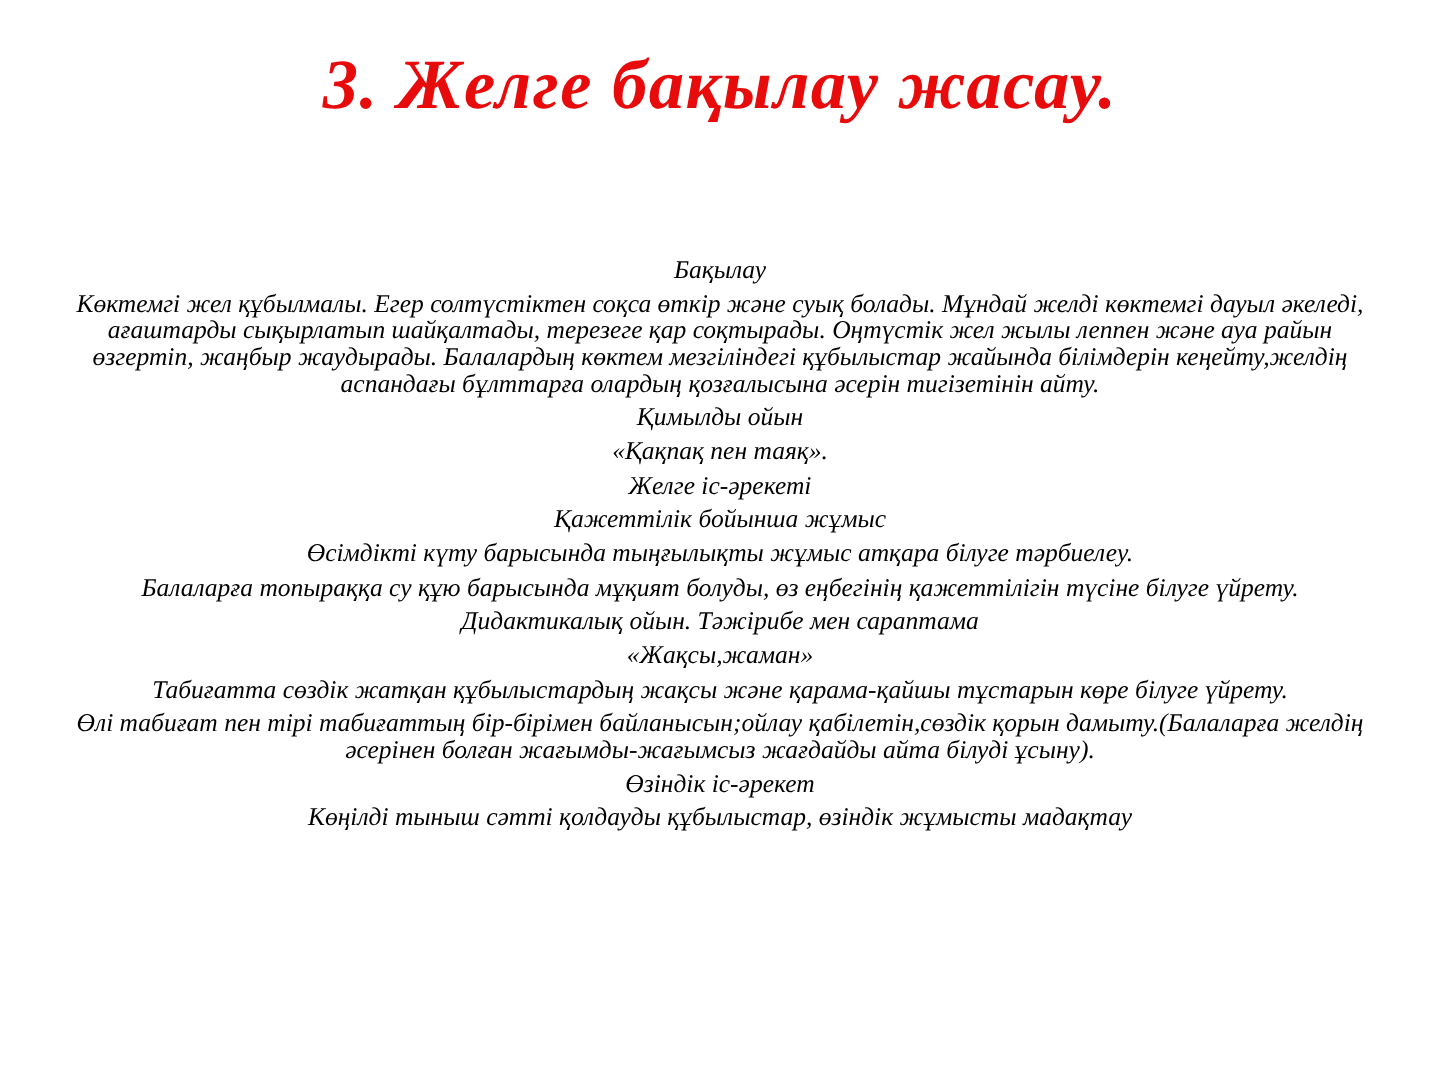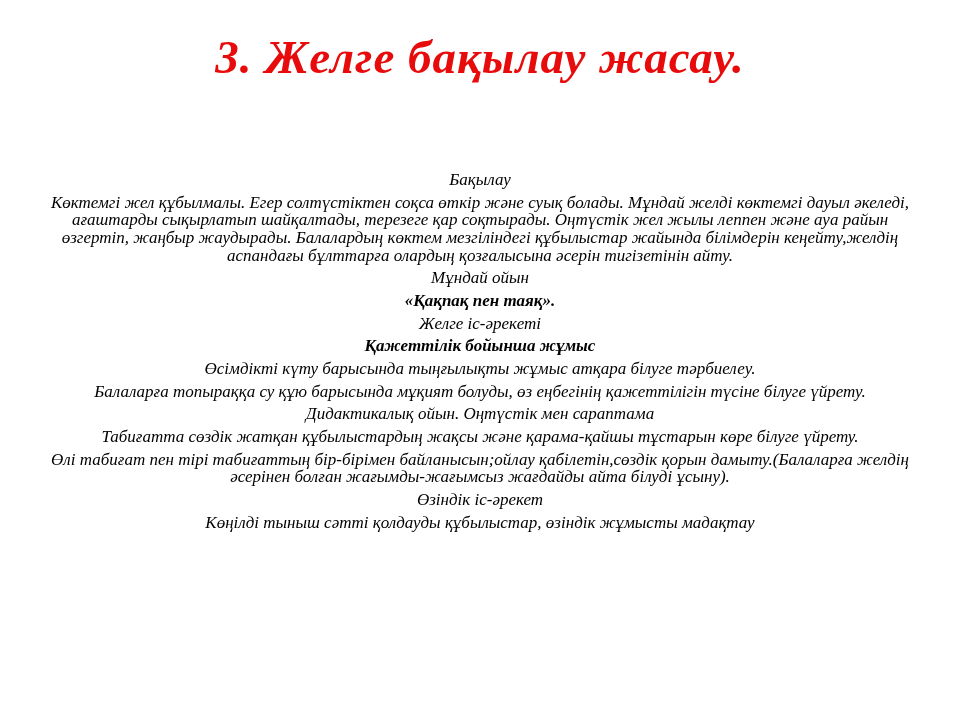--- a/index.html
+++ b/index.html
@@ -40,39 +40,40 @@
     font-style: italic;
     font-size: 17px;
     line-height: 1.04;
     color: #000000;
   }
   .slide-body p {
     margin: 1px 0 5px 0;
     padding: 0;
   }
   .slide-body p.bold {
-    font-weight: bold;
+    font-weight: normal;
   }
 </style>
 </head>
 <body>
 
 <div class="slide">
 
   <h1 class="slide-title">3. Желге бақылау жасау.</h1>
 
   <div class="slide-body">
     <p>Бақылау</p>
     <p>Көктемгі жел құбылмалы. Егер солтүстіктен соқса өткір және суық болады. Мұндай желді көктемгі дауыл әкеледі, ағаштарды сықырлатып шайқалтады, терезеге қар соқтырады. Оңтүстік жел жылы леппен  және ауа райын өзгертіп, жаңбыр жаудырады. Балалардың көктем мезгіліндегі құбылыстар жайында білімдерін кеңейту,желдің аспандағы бұлттарға олардың қозғалысына әсерін тигізетінін айту.</p>
-    <p>Мұндай ойын</p>
+    <p>Қимылды ойын</p>
     <p class="bold">«Қақпақ пен таяқ».</p>
     <p>Желге іс-әрекеті</p>
     <p class="bold">Қажеттілік бойынша жұмыс</p>
     <p>Өсімдікті күту барысында тыңғылықты жұмыс атқара білуге тәрбиелеу.</p>
     <p>Балаларға топыраққа су құю барысында мұқият болуды, өз еңбегінің  қажеттілігін түсіне білуге үйрету.</p>
-    <p>Дидактикалық ойын. Оңтүстік мен сараптама</p>
+    <p>Дидактикалық ойын. Тәжірибе мен сараптама</p>
+    <p class="bold">«Жақсы,жаман»</p>
     <p>Табиғатта сөздік жатқан құбылыстардың жақсы және қарама-қайшы тұстарын көре білуге  үйрету.</p>
     <p>Өлі табиғат пен тірі табиғаттың бір-бірімен байланысын;ойлау қабілетін,сөздік қорын дамыту.(Балаларға желдің әсерінен  болған жағымды-жағымсыз жағдайды айта білуді ұсыну).</p>
     <p>Өзіндік іс-әрекет</p>
     <p>Көңілді тыныш сәтті қолдауды  құбылыстар, өзіндік жұмысты мадақтау</p>
   </div>
 
 </div>
 
 </body></html>

